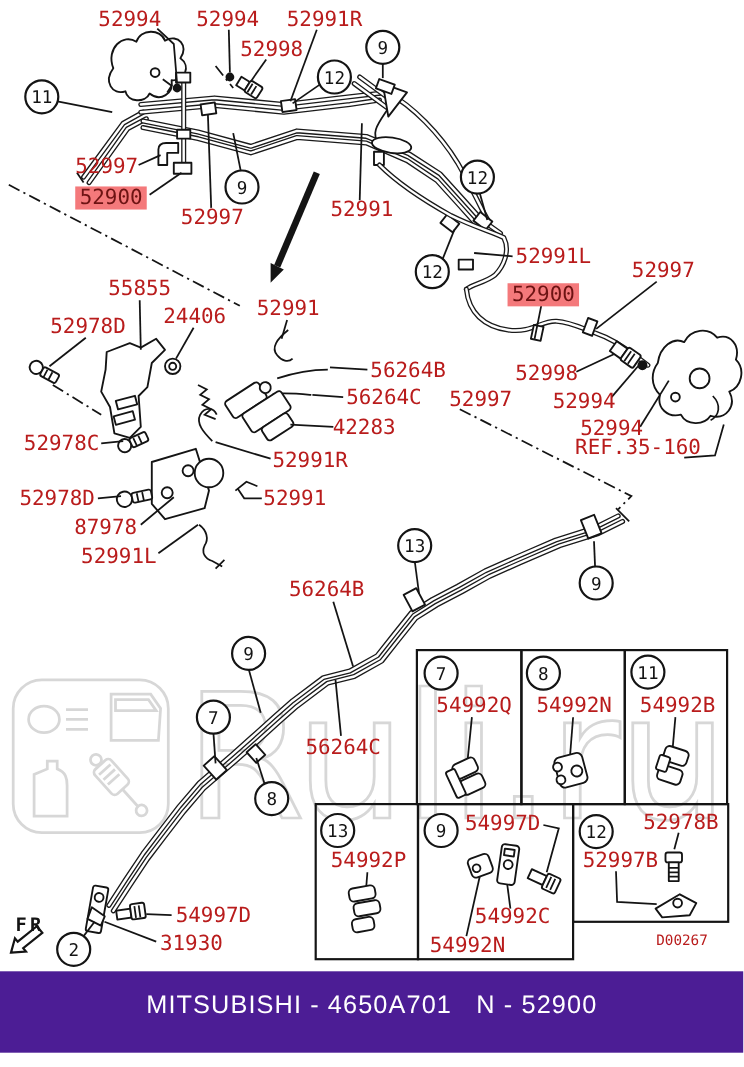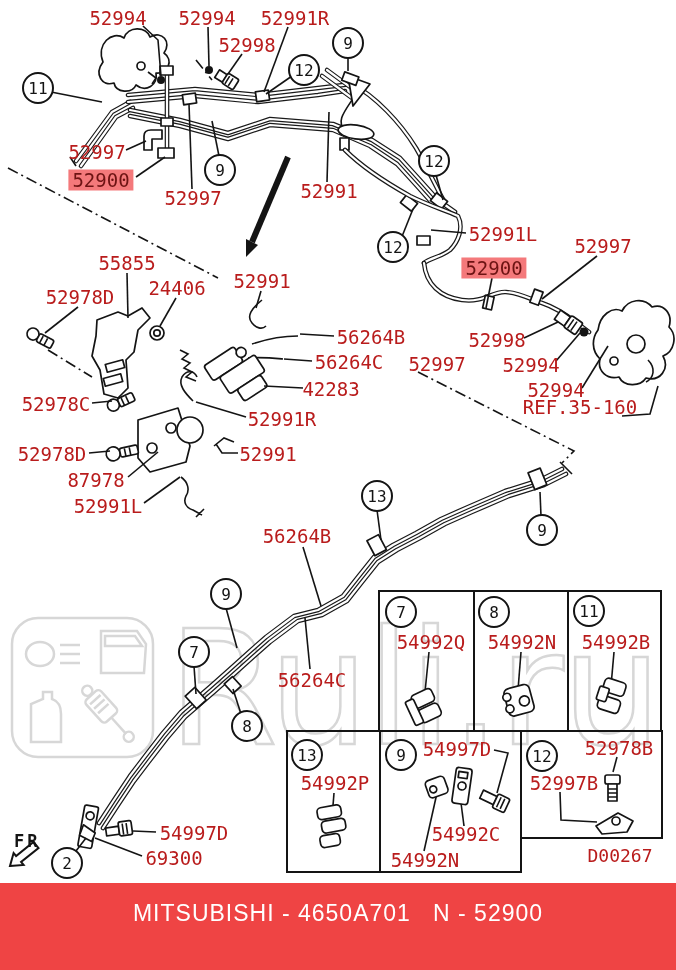--- a/index.html
+++ b/index.html
@@ -2,27 +2,27 @@
 <html><head>
 <meta charset="utf-8">
 <style>
   html,body{margin:0;padding:0;background:#fff;}
   .stage{position:relative;width:676px;height:970px;background:#ffffff;overflow:hidden;
          font-family:"DejaVu Sans Mono",monospace;}
   svg{position:absolute;left:0;top:0;}
   .lbl{position:absolute;transform:translate(-50%,-50%);font:19px "DejaVu Sans Mono",monospace;
        color:#b91c1c;white-space:nowrap;line-height:1;}
   .lbl.hl{background:#f4797b;color:#6d1313;padding:1px 4px;}
-  .lbl.small{font-size:18px;}
+  .lbl.small{font-size:13px;}
   .co{position:absolute;width:28px;height:28px;border:2px solid #141414;border-radius:50%;
       background:#fff;display:flex;align-items:center;justify-content:center;
       font:16px "DejaVu Sans Mono",monospace;color:#141414;transform:translate(-50%,-50%);}
   .fr{position:absolute;left:14px;top:831px;font:bold 17px "DejaVu Sans Mono",monospace;
       letter-spacing:3px;color:#141414;}
-  .footer{position:absolute;left:0;top:883px;width:676px;height:87px;background:#ef4444;}
+  .footer{position:absolute;left:0;top:883px;width:676px;height:74px;background:#4c1d95;}
   .footer .ft{margin-top:17px;text-align:center;font:23px "Liberation Sans",sans-serif;
       color:#ffffff;letter-spacing:1px;}
   
   .ln{fill:none;stroke:#141414;stroke-width:1.6;}
   .dash{fill:none;stroke:#141414;stroke-width:1.6;stroke-dasharray:11 4 2 4;}
   .tube-o{fill:none;stroke:#1a1a1a;stroke-width:4.6;stroke-linejoin:round;stroke-linecap:round;}
   .tube-i{fill:none;stroke:#ffffff;stroke-width:2.2;stroke-linejoin:round;stroke-linecap:round;}
   .part{fill:#ffffff;stroke:#141414;stroke-width:1.7;stroke-linejoin:round;}
   .solid{fill:#141414;stroke:none;}
   .wm{fill:none;stroke:#d7d7d7;stroke-width:2.5;}
@@ -346,21 +346,21 @@
 <div class="lbl" style="left:437px;top:364px">52997</div>
 <div class="lbl" style="left:56px;top:404px">52978C</div>
 <div class="lbl" style="left:282px;top:419px">52991R</div>
 <div class="lbl" style="left:52px;top:454px">52978D</div>
 <div class="lbl" style="left:268px;top:454px">52991</div>
 <div class="lbl" style="left:96px;top:480px">87978</div>
 <div class="lbl" style="left:108px;top:506px">52991L</div>
 <div class="lbl" style="left:297px;top:536px">56264B</div>
 <div class="lbl" style="left:312px;top:680px">56264C</div>
 <div class="lbl" style="left:194px;top:833px">54997D</div>
-<div class="lbl" style="left:174px;top:858px">69300</div>
+<div class="lbl" style="left:174px;top:858px">31930</div>
 <div class="lbl" style="left:431px;top:642px">54992Q</div>
 <div class="lbl" style="left:522px;top:642px">54992N</div>
 <div class="lbl" style="left:616px;top:642px">54992B</div>
 <div class="lbl" style="left:335px;top:783px">54992P</div>
 <div class="lbl" style="left:457px;top:749px">54997D</div>
 <div class="lbl" style="left:466px;top:834px">54992C</div>
 <div class="lbl" style="left:425px;top:860px">54992N</div>
 <div class="lbl" style="left:619px;top:748px">52978B</div>
 <div class="lbl" style="left:564px;top:783px">52997B</div>
 <div class="lbl small" style="left:620px;top:856px">D00267</div>

